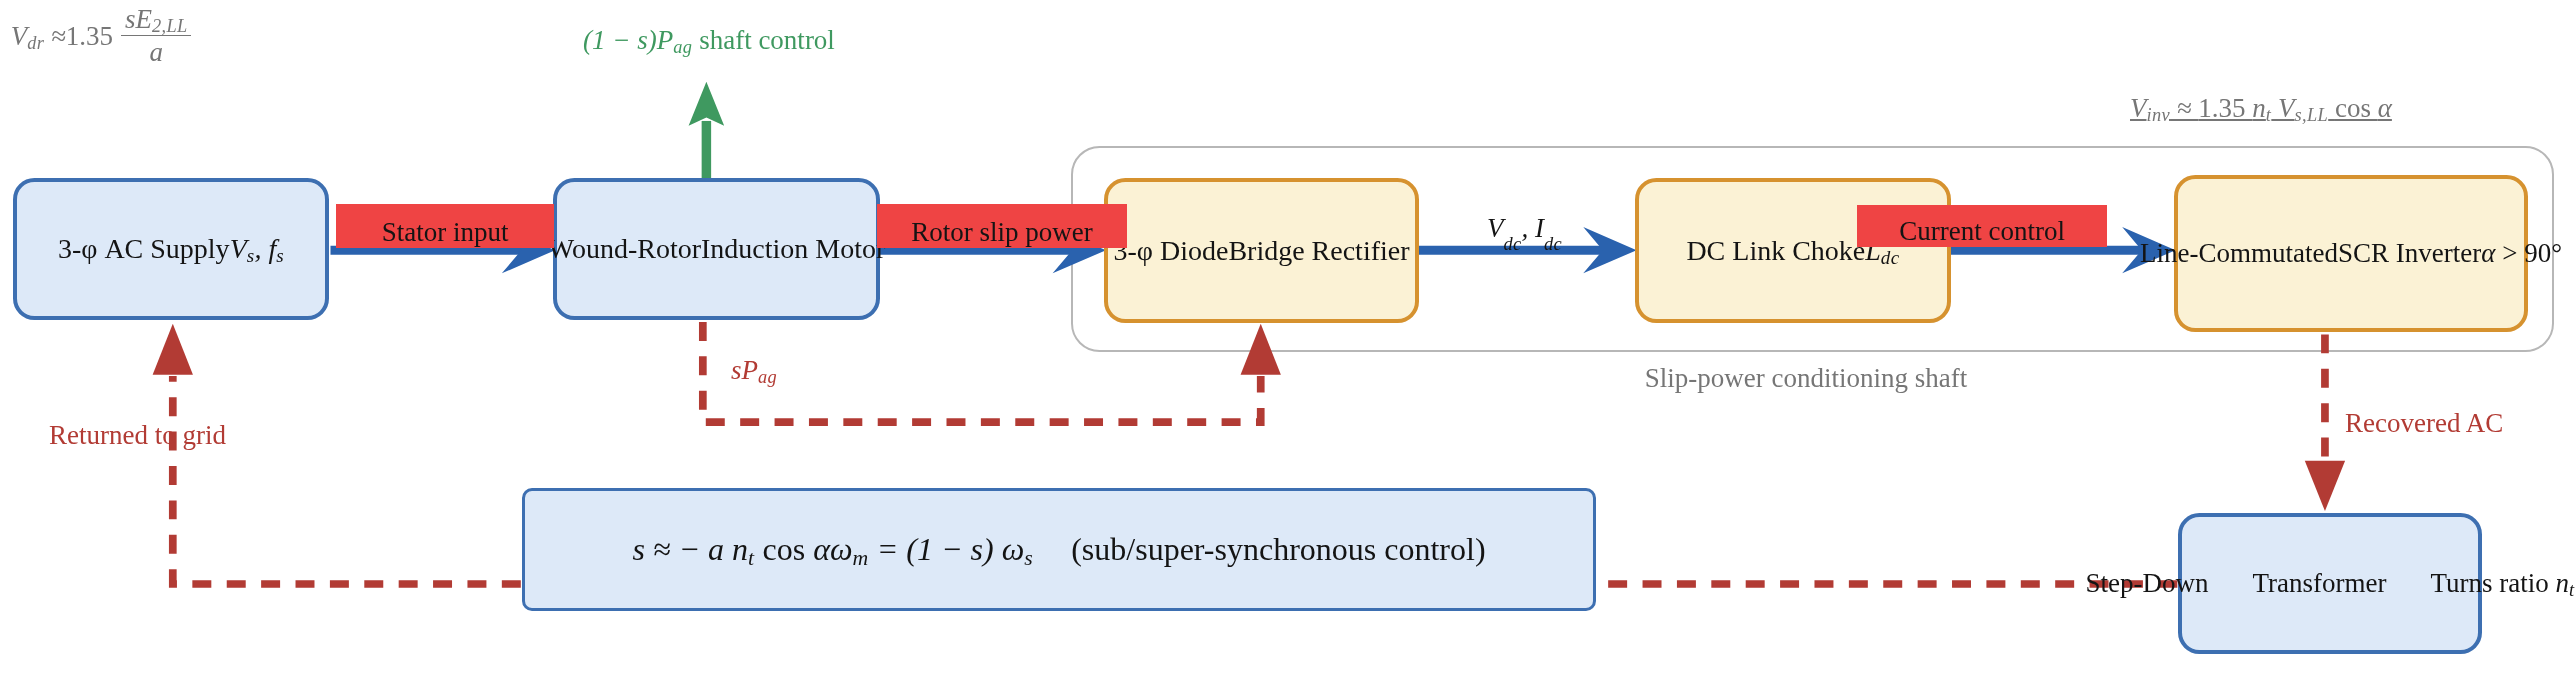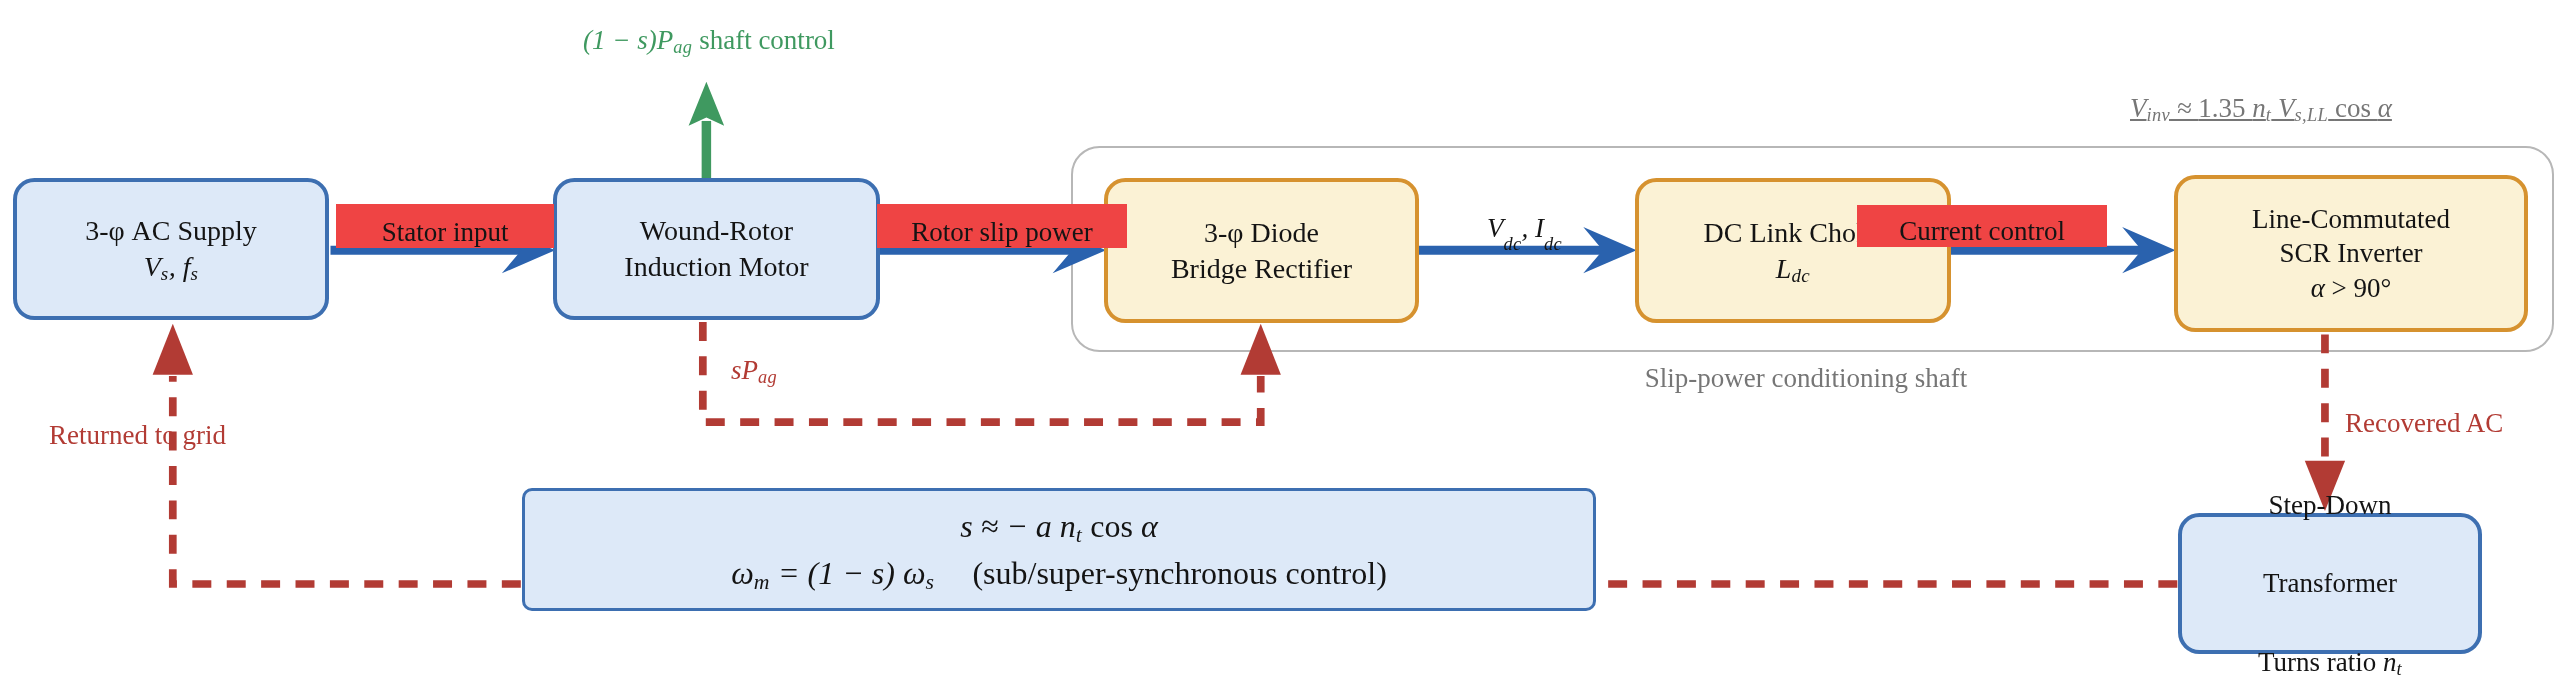--- a/index.html
+++ b/index.html
@@ -15,21 +15,21 @@
   .frame{
     position:absolute;left:1071px;top:146px;width:1483px;height:206px;
     box-sizing:border-box;border:2.4px solid var(--frame-gray,#b7b7b7);border-radius:28.5px;z-index:1;
   }
 
   svg#wires{position:absolute;left:0;top:0;z-index:2;}
 
   
   .box{
     position:absolute;box-sizing:border-box;z-index:3;
-    display:flex;flex-direction:column;align-items:center;justify-content:center;
+    display:flex;flex-direction:row;align-items:center;justify-content:center;
     text-align:center;line-height:1.28;font-size:28px;white-space:nowrap;
   }
   .box.blue{background:var(--blue-fill,#dde9f8);border:4.7px solid var(--blue-border,#3d6fb1);border-radius:21.4px;}
   .box.orange{background:var(--orange-fill,#fbf2d5);border:4.7px solid var(--orange-border,#d6922f);border-radius:21.4px;}
 
   #block-ac-supply{left:13px;top:178px;width:316px;height:142px;}
   #block-induction-motor{left:553px;top:178px;width:327px;height:142px;}
   #block-diode-rectifier{left:1104px;top:178px;width:315px;height:145px;}
   #block-dc-link-choke{left:1635px;top:178px;width:316px;height:145px;}
   #block-scr-inverter{left:2174px;top:175px;width:354px;height:157px;font-size:27px;}
@@ -165,19 +165,27 @@
 
   <div class="lbl green" id="shaft-output-label">
     <span class="math">(1 − s)P<sub>ag</sub></span><span class="rm"> shaft control</span>
   </div>
   <div class="lbl red math" id="spag-label">sP<sub>ag</sub></div>
   <div class="lbl red" id="returned-to-grid-label">Returned to grid</div>
   <div class="lbl red" id="recovered-ac-label">Recovered AC</div>
 
   <div class="lbl gray" id="stage-caption">Slip-power conditioning shaft</div>
 
+  <div id="vdr-formula">
+    <span class="math">V<sub>dr</sub> ≈ </span>
+      <span class="rm">1.35</span>
+    <span class="frac">
+      <span class="num math">sE<sub>2,LL</sub></span>
+      <span class="den math" style="display:block">a</span>
+    </span>
+  </div>
 
   <div class="lbl" id="vinv-formula">
     <span class="math">V<sub>inv</sub> ≈ </span><span class="rm">1.35 </span><span class="math">n<sub>t</sub> V<sub>s,LL</sub> </span><span class="rm">cos </span><span class="math">α</span>
   </div>
 
 </div>
 
 
 </body></html>

